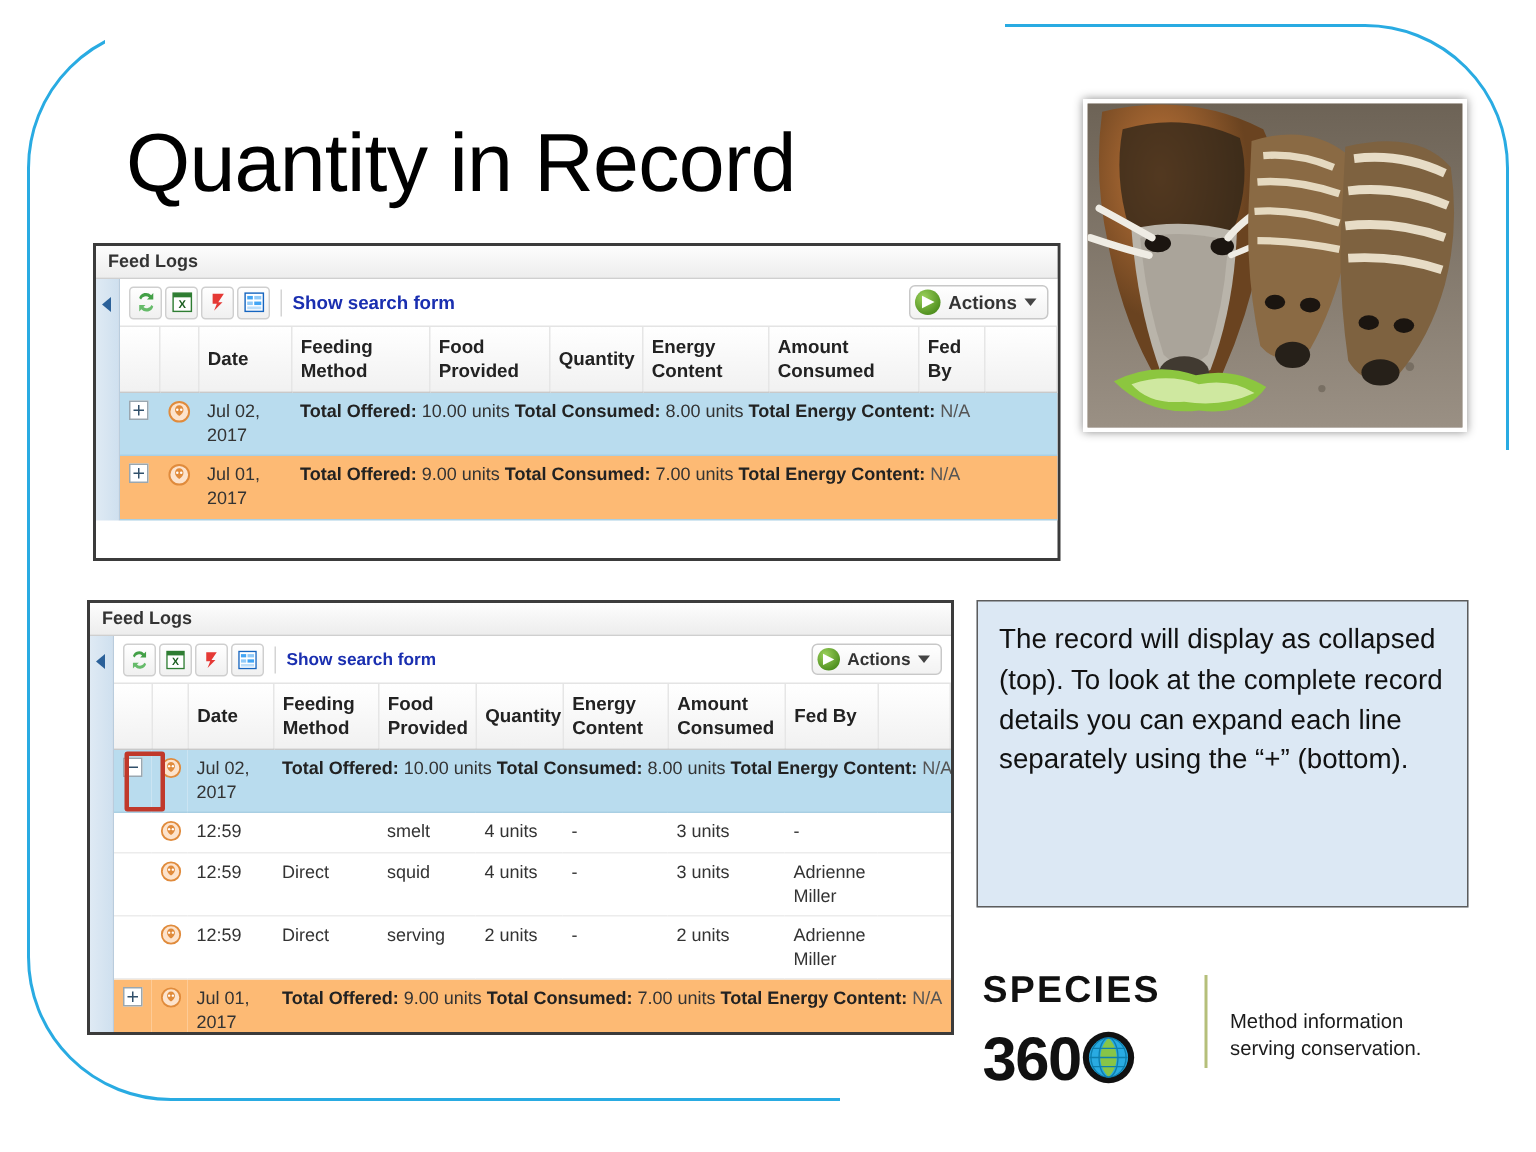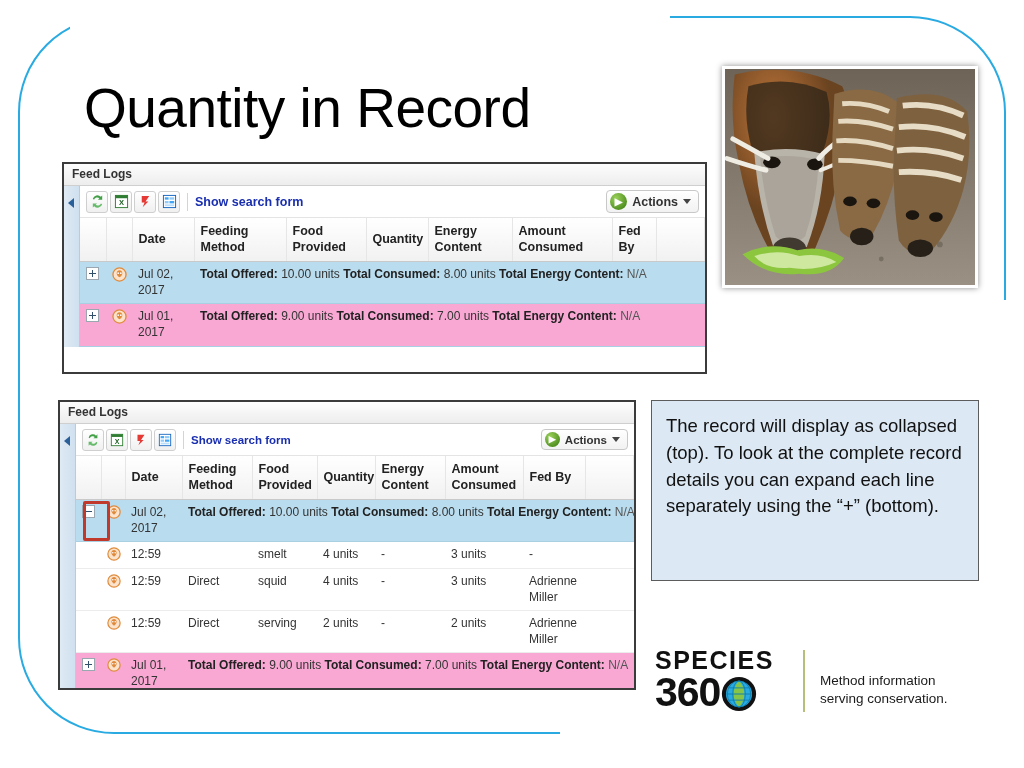--- a/index.html
+++ b/index.html
@@ -145,21 +145,21 @@
   }
   table.feed td {
     font-size: 12px;
     color: #333;
     padding: 5px 4px 5px 6px;
     vertical-align: top;
     border-bottom: 1px solid #ececec;
     line-height: 1.3;
   }
   tr.summary-row td { background: #b9dcee; border-bottom:1px solid #a9cfe3; }
-  tr.summary-row.plain td { background: #f9a8d4; }
+  tr.summary-row.plain td { background: #fdba74; }
   tr.detail-row td { background: #ffffff; }
   .sum-text { font-size:12px; color:#333; white-space:nowrap; }
   .sum-text b { font-weight:bold; color:#222; }
   .na { color:#555; }
 
   td.c-exp { width:22px; padding-left:6px; padding-right:0; }
   td.c-ico { width:22px; padding-left:0; padding-right:0; }
 
   .expander {
     width:13px;height:13px;border:1px solid #9aa7b0;background:#fff;
@@ -176,38 +176,38 @@
     border-radius:2px;
     pointer-events:none;
   }
 
   .rowicon { display:block; }
 
   
   .callout {
     position:absolute;
     left:651px; top:400px;
-    width:328px; height:181px;
+    width:328px; height:205px;
     background:#dce8f4;
     border:1px solid #5c5c5c;
     padding:12px 14px 10px 14px;
     font-size:18.5px;
     line-height:1.45;
     color:#111;
     font-family:"Liberation Sans", sans-serif;
   }
 
   
   .logo { position:absolute; left:655px; top:648px; width:330px; height:68px; }
   .logo-left { position:absolute; left:0; top:0; }
   .logo-species {
     font-size:25px; font-weight:bold; letter-spacing:1.5px; color:#111;
     line-height:1; font-family:"Liberation Sans", sans-serif;
   }
-  .logo-360row { display:flex; align-items:flex-end; margin-top:0; }
+  .logo-360row { display:flex; align-items:flex-start; margin-top:14px; }
   .logo-360 {
     font-size:41px; font-weight:bold; letter-spacing:-1px; color:#111;
     line-height:0.95; font-family:"Liberation Sans", sans-serif;
   }
   .globe { width:36px;height:36px;margin-left:1px; }
   .logo-divider {
     position:absolute; left:148px; top:2px; width:2px; height:62px; background:#b5bf7a;
   }
   .logo-tag {
     position:absolute; left:165px; top:24px;

